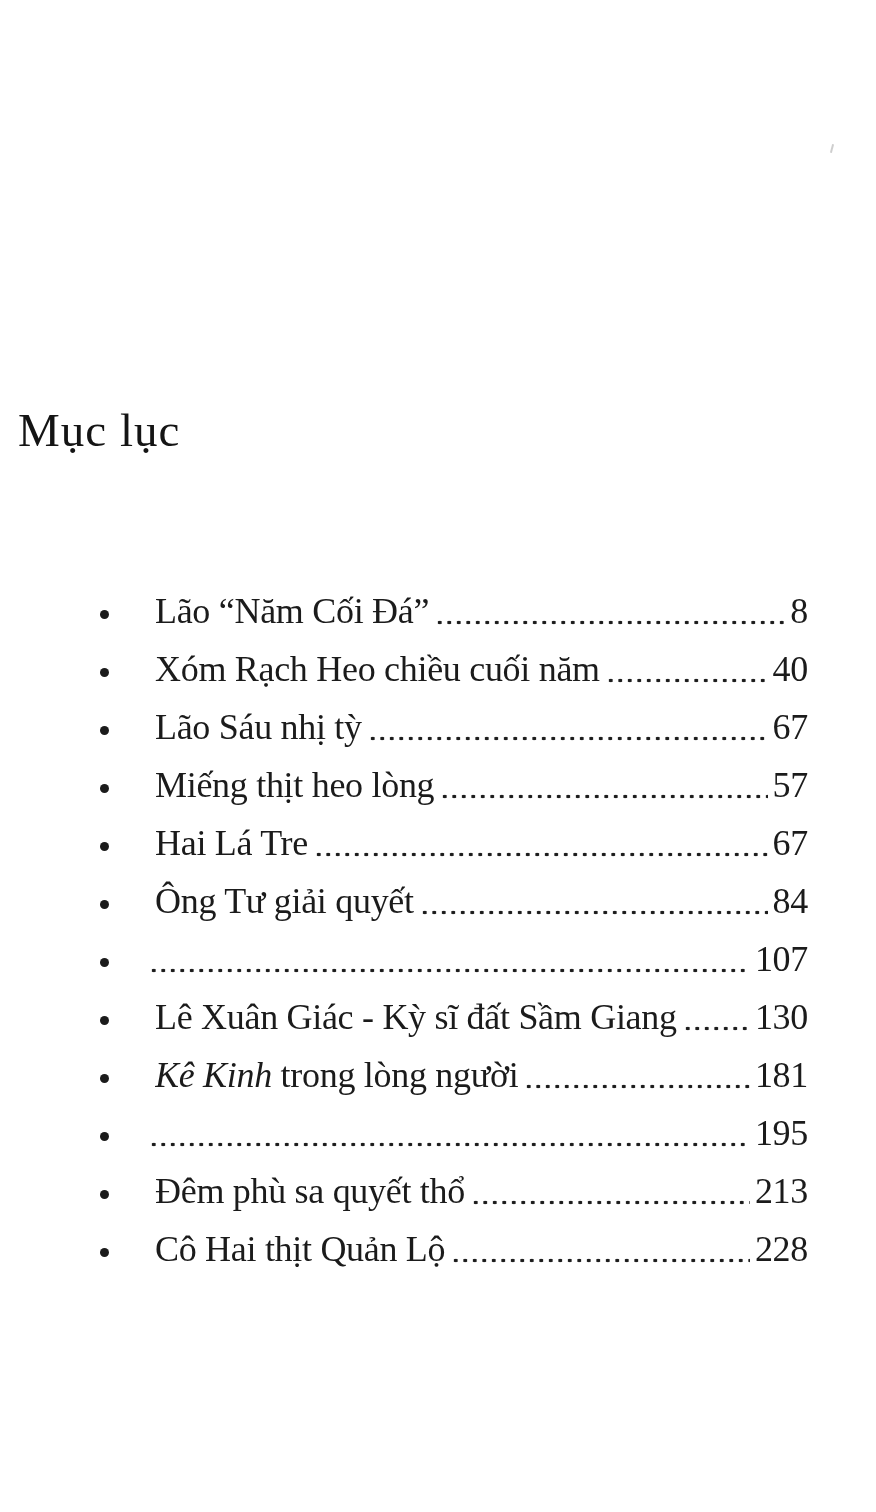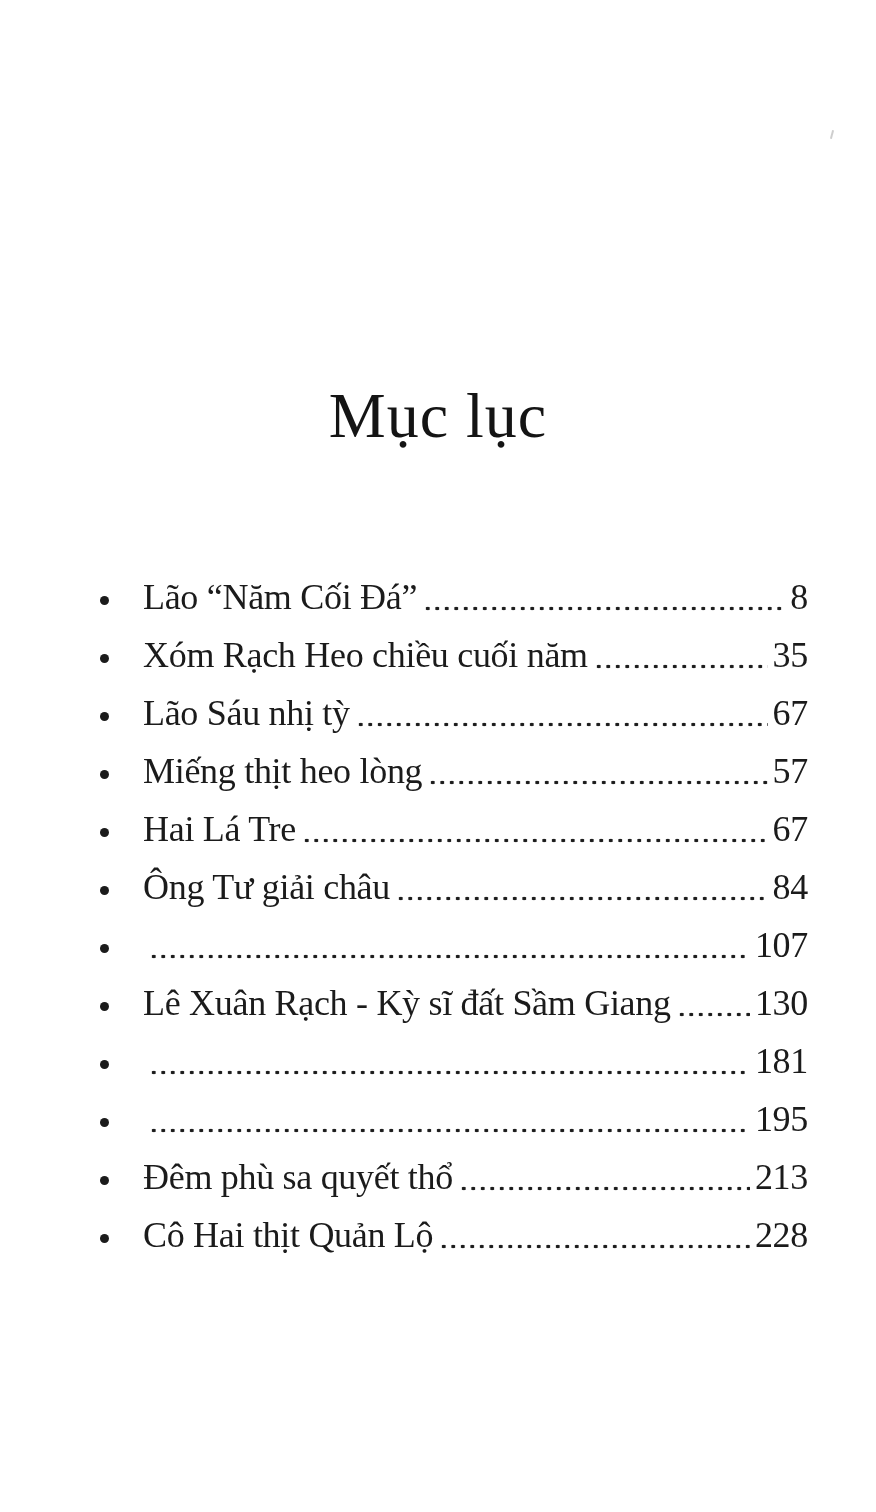--- a/index.html
+++ b/index.html
@@ -24,26 +24,25 @@
     position: absolute;
     left: 831px;
     top: 126px;
     width: 2px;
     height: 9px;
     background: #b9b9b9;
     transform: rotate(14deg);
     opacity: 0.7;
   }
   h1.title {
-    margin: 4px;
+    margin: 18px;
     padding-top: 376px;
-    font-size: 64px;
+    font-size: 47px;
     line-height: 72px;
     font-weight: 400;
-    text-align: center;
     letter-spacing: 1px;
     color: #141414;
   }
   .toc {
     margin: 116px 68px 0 100px;
   }
   .row {
     display: flex;
     align-items: baseline;
     height: 58px;
@@ -59,20 +58,21 @@
     height: 9px;
     border-radius: 50%;
     background: #1b1b1b;
     margin-right: 34px;
     margin-top: 6px;
   }
   .entry-text {
     flex: 0 0 auto;
     max-width: 640px;
     overflow: hidden;
+    margin-left: 12px;
   }
   .entry-text em {
     font-style: italic;
   }
   .leader {
     flex: 1 1 auto;
     min-width: 8px;
     height: 9px;
     align-self: flex-end;
     margin: 0 5px 13px 6px;
@@ -100,21 +100,21 @@
     <span class="bullet"></span>
     <span class="entry-text"><span>Lão “Năm Cối Đá”</span></span>
     <span class="leader"></span>
     <span class="page-num">8</span>
   </div>
 
   <div class="row">
     <span class="bullet"></span>
     <span class="entry-text"><span>Xóm Rạch Heo chiều cuối năm</span></span>
     <span class="leader"></span>
-    <span class="page-num">35</span>
+    <span class="page-num">40</span>
   </div>
 
   <div class="row">
     <span class="bullet"></span>
     <span class="entry-text"><span>Lão Sáu nhị tỳ</span></span>
     <span class="leader"></span>
     <span class="page-num">67</span>
   </div>
 
   <div class="row">
@@ -126,41 +126,42 @@
 
   <div class="row">
     <span class="bullet"></span>
     <span class="entry-text"><span>Hai Lá Tre</span></span>
     <span class="leader"></span>
     <span class="page-num">67</span>
   </div>
 
   <div class="row">
     <span class="bullet"></span>
-    <span class="entry-text"><span>Ông Tư giải châu</span></span>
+    <span class="entry-text"><span>Ông Tư giải quyết</span></span>
     <span class="leader"></span>
     <span class="page-num">84</span>
   </div>
 
   <div class="row">
     <span class="bullet"></span>
     <span class="leader"></span>
     <span class="page-num">107</span>
   </div>
 
   <div class="row">
     <span class="bullet"></span>
-    <span class="entry-text"><span>Lê Xuân Rạch - Kỳ sĩ đất Sầm Giang</span></span>
+    <span class="entry-text"><span>Lê Xuân Giác - Kỳ sĩ đất Sầm Giang</span></span>
     <span class="leader"></span>
     <span class="page-num">130</span>
   </div>
 
 
   <div class="row">
     <span class="bullet"></span>
+    <span class="entry-text"><em>Kê Kinh</em><span> trong lòng người</span></span>
     <span class="leader"></span>
     <span class="page-num">181</span>
   </div>
 
   <div class="row">
     <span class="bullet"></span>
     <span class="leader"></span>
     <span class="page-num">195</span>
   </div>
 

